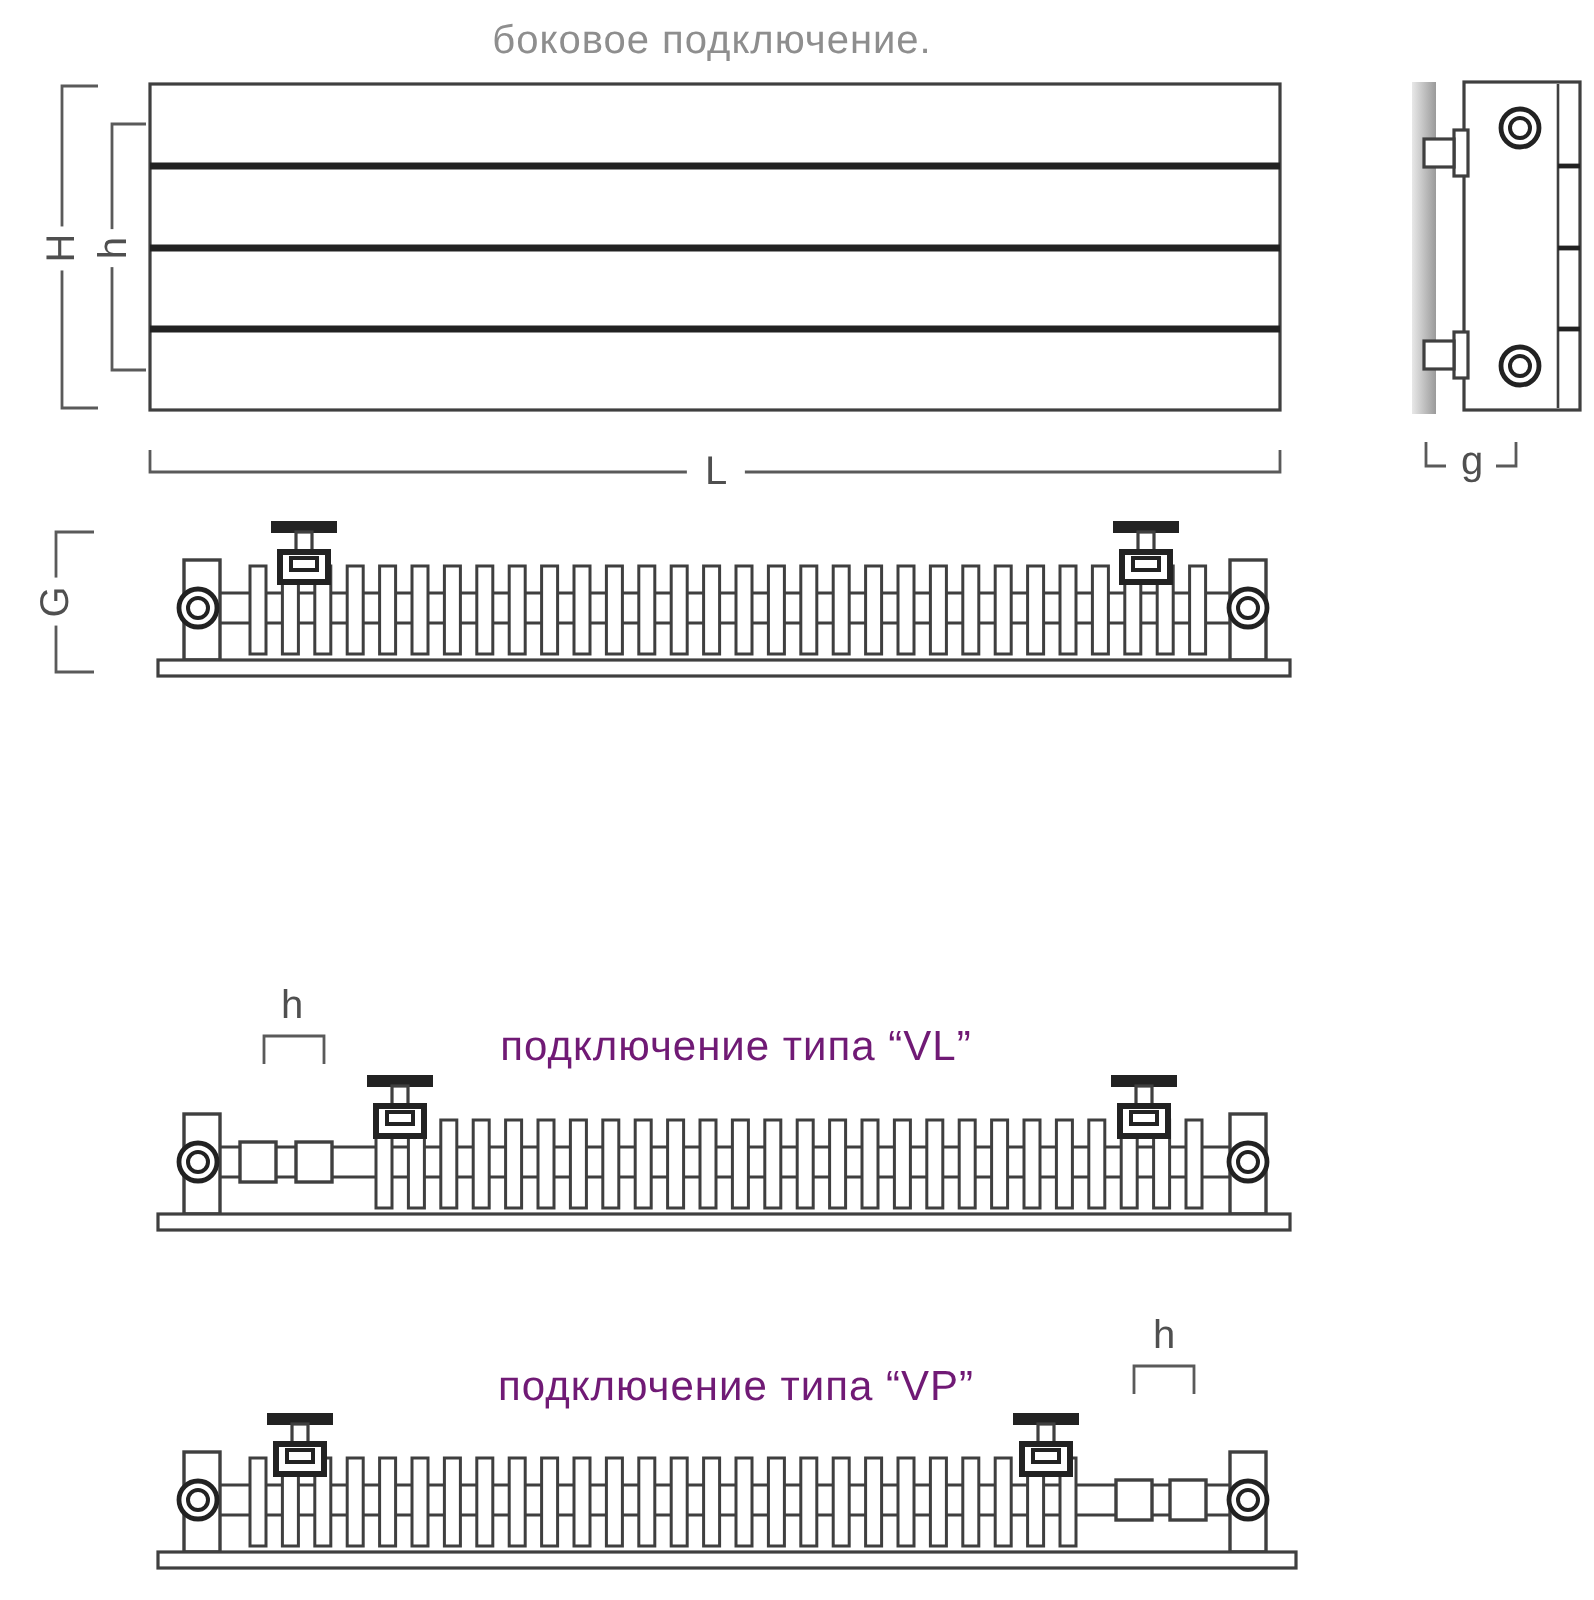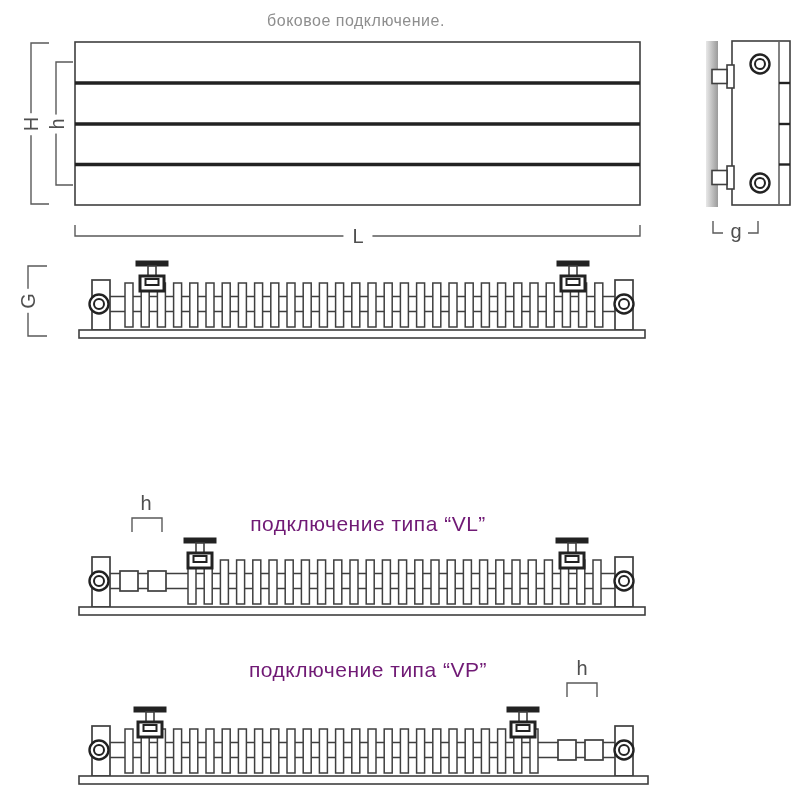--- a/index.html
+++ b/index.html
@@ -28,21 +28,21 @@
     font-size:21px;
     color:#701a75;
     letter-spacing:.5px;
     white-space:nowrap;
     background:transparent;
     padding:0;
   }
   .title{
     position:absolute;
     transform:translate(-50%,-50%);
-    font-size:16px;
+    font-size:20px;
     color:#8e8e8e;
     letter-spacing:.5px;
     white-space:nowrap;
   }
 </style>
 </head>
 <body>
 
 <div class="canvas">
 
@@ -222,14 +222,14 @@
 
   <div class="lbl rot" style="left:31px;top:124px">H</div>
   <div class="lbl rot" style="left:57px;top:124px">h</div>
   <div class="lbl" style="left:358px;top:236px;padding:1px 9px">L</div>
   <div class="lbl" style="left:736px;top:231px;background:transparent">g</div>
   <div class="lbl rot" style="left:28px;top:301px">G</div>
   <div class="lbl" style="left:146px;top:503px;background:transparent">h</div>
   <div class="lbl" style="left:582px;top:668px;background:transparent">h</div>
 
   <div class="caption" style="left:368px;top:524px">подключение типа “VL”</div>
-  <div class="caption" style="left:368px;top:670px">подключение типа “VP”</div>
+  <div class="caption" style="left:368px;top:694px">подключение типа “VP”</div>
 </div>
 
 </body></html>

